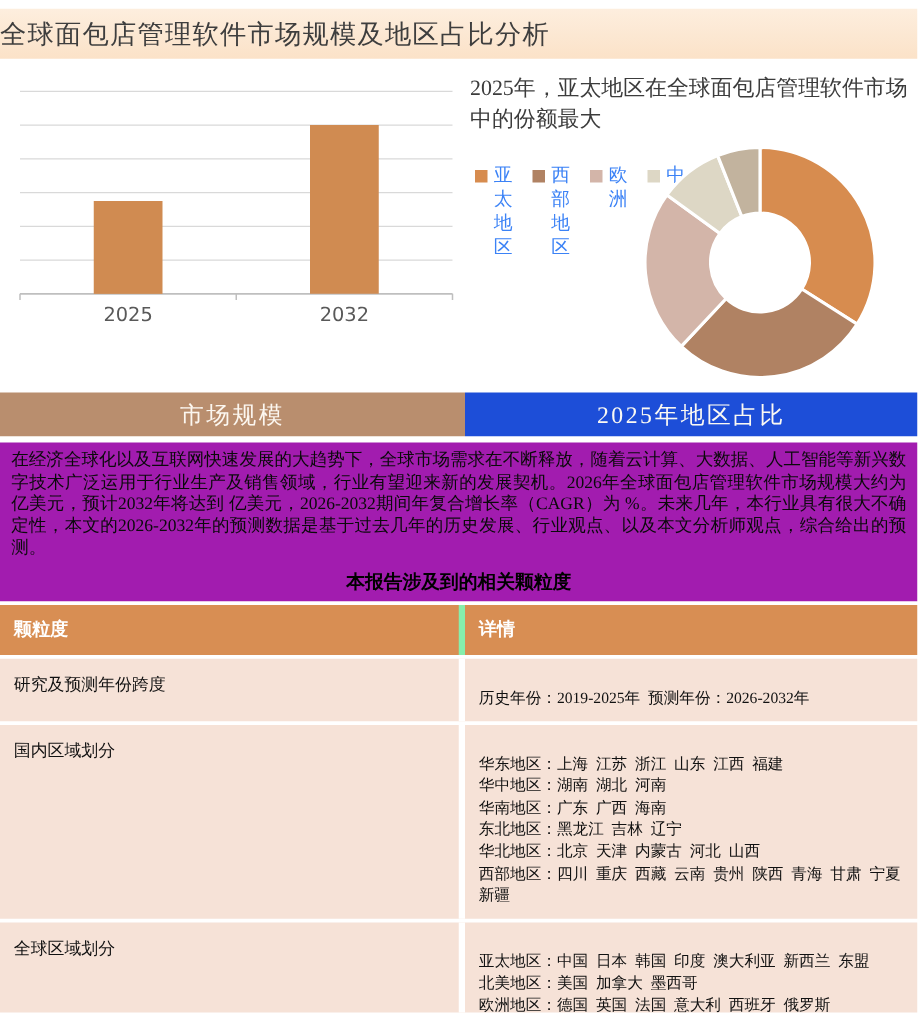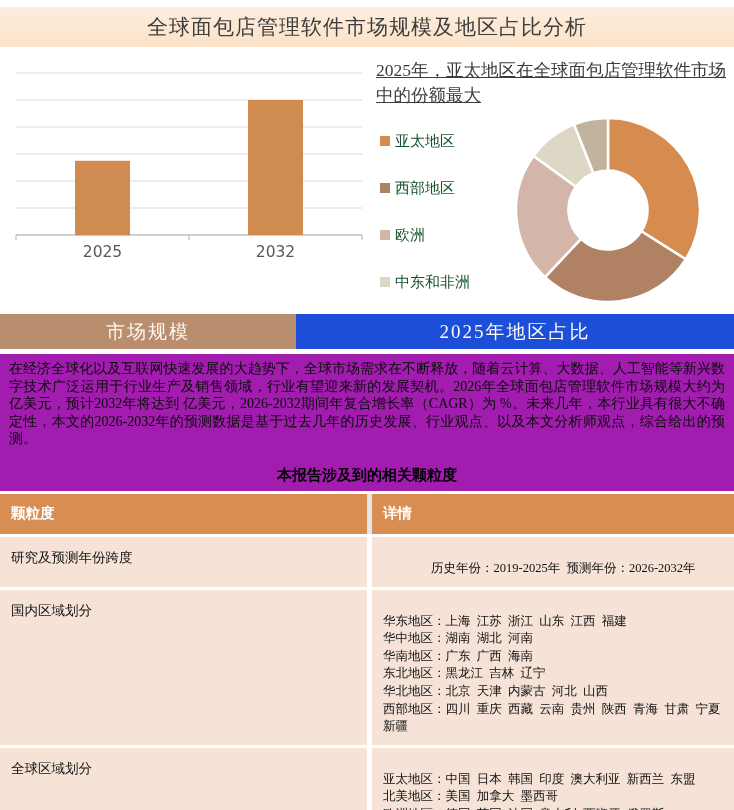--- a/index.html
+++ b/index.html
@@ -1,57 +1,57 @@
 <!DOCTYPE html>
 <html><head>
 <meta charset="utf-8">
 <style>
   html,body{margin:0;padding:0;background:#fff;}
   body{width:734px;height:810px;overflow:hidden;
        font-family:"Liberation Serif","DejaVu Serif",serif;color:#000;}
   .banner{margin-top:7px;height:40px;background:linear-gradient(180deg,#FDEEDE,#FBE2C8);
-          display:flex;align-items:center;justify-content:center;}
+          display:flex;align-items:center;justify-content:flex-start;}
   .banner-title{font-size:21px;color:#3E3E3E;letter-spacing:1px;}
   .charts-row{display:flex;padding-top:6px;height:254px;}
   .bar-panel{width:372px;padding-left:6px;box-sizing:border-box;}
   .bar-legend{display:flex;align-items:center;margin:8px 0 0 46px;height:22px;
               font-size:15.5px;color:#404040;}
   .swatch{display:inline-block;width:11px;height:11px;margin-right:5px;flex:none;}
   .gagr{margin-left:58px;font-family:"DejaVu Sans Mono","Liberation Mono",monospace;font-size:14px;color:#3E3E3E;}
   .gagr-val{color:#A5683E;}
   #barsvg{display:block;margin-top:12px;}
   .pie-panel{width:362px;box-sizing:border-box;}
-  .pie-title{font-size:17.5px;line-height:25px;color:#3C3C3C;padding:5px 6px 0 4px;text-decoration:underline;}
+  .pie-title{font-size:17.5px;line-height:25px;color:#3C3C3C;padding:5px 6px 0 4px;}
   .pie-body{display:flex;margin-top:2px;}
   .pie-legend{width:130px;padding:22px 0 0 8px;box-sizing:border-box;display:flex;
-              flex-direction:column;gap:28px;font-size:15px;color:#14532d;}
+              flex-direction:row;gap:16px;font-size:15px;color:#3b82f6;}
   .pl-item{display:flex;align-items:flex-start;line-height:19px;}
   .pl-item .swatch{width:10px;height:10px;margin-top:4px;}
   #piesvg{margin-left:6px;margin-top:0;}
   .tabbar{display:flex;height:35px;margin-top:7px;}
   .tab{display:flex;align-items:center;justify-content:center;font-size:19px;
        color:#FCF7F0;letter-spacing:2px;cursor:pointer;}
-  .tab-left{width:296px;background:#B98E6E;}
+  .tab-left{width:372px;background:#B98E6E;}
   .tab-right{flex:1;background:#1d4ed8;color:#FBF9F3;}
   .intro{margin-top:5px;background:#a21caf;padding:6px 9px 6px;}
   .intro-text{margin:0;font-size:14px;line-height:17.6px;text-align:justify;color:#0A0A0A;}
-  .intro-title{text-align:center;font-weight:bold;font-size:15px;margin-top:18px;
+  .intro-title{text-align:center;font-weight:bold;font-size:15px;margin-top:8px;
                font-family:"Liberation Sans","DejaVu Sans",sans-serif;color:#000;}
   .gtable{margin-top:3px;}
   .trow{display:flex;background:#F6E2D7;margin-top:3px;}
   .thead{background:#D88E53;height:40px;margin-top:0;}
   .c1{width:372px;box-sizing:border-box;border-right:5px solid #fff;flex:none;}
   .c2{flex:1;box-sizing:border-box;}
   .th{display:flex;align-items:center;padding-left:11px;color:#fff;font-weight:bold;
       font-size:14.5px;font-family:"Liberation Sans","DejaVu Sans",sans-serif;background:transparent;}
-  .thead .c1{border-right:5px solid #e5e5e5;}
+  .thead .c1{border-right:5px solid #86efac;}
   .name{padding:12px 10px 10px 11px;font-size:13.5px;color:#111;}
   .detail{padding:23px 8px 9px 11px;font-size:12.5px;line-height:17.6px;
           white-space:pre-wrap;color:#111;}
-  .r1{min-height:40px;gap:48px;}
+  .r1{min-height:40px;}
   .r4{min-height:48px;}
 </style>
 </head>
 <body>
 
 <div class="banner">
   <div class="banner-title">全球面包店管理软件市场规模及地区占比分析</div>
 </div>
 
 <div class="charts-row">

